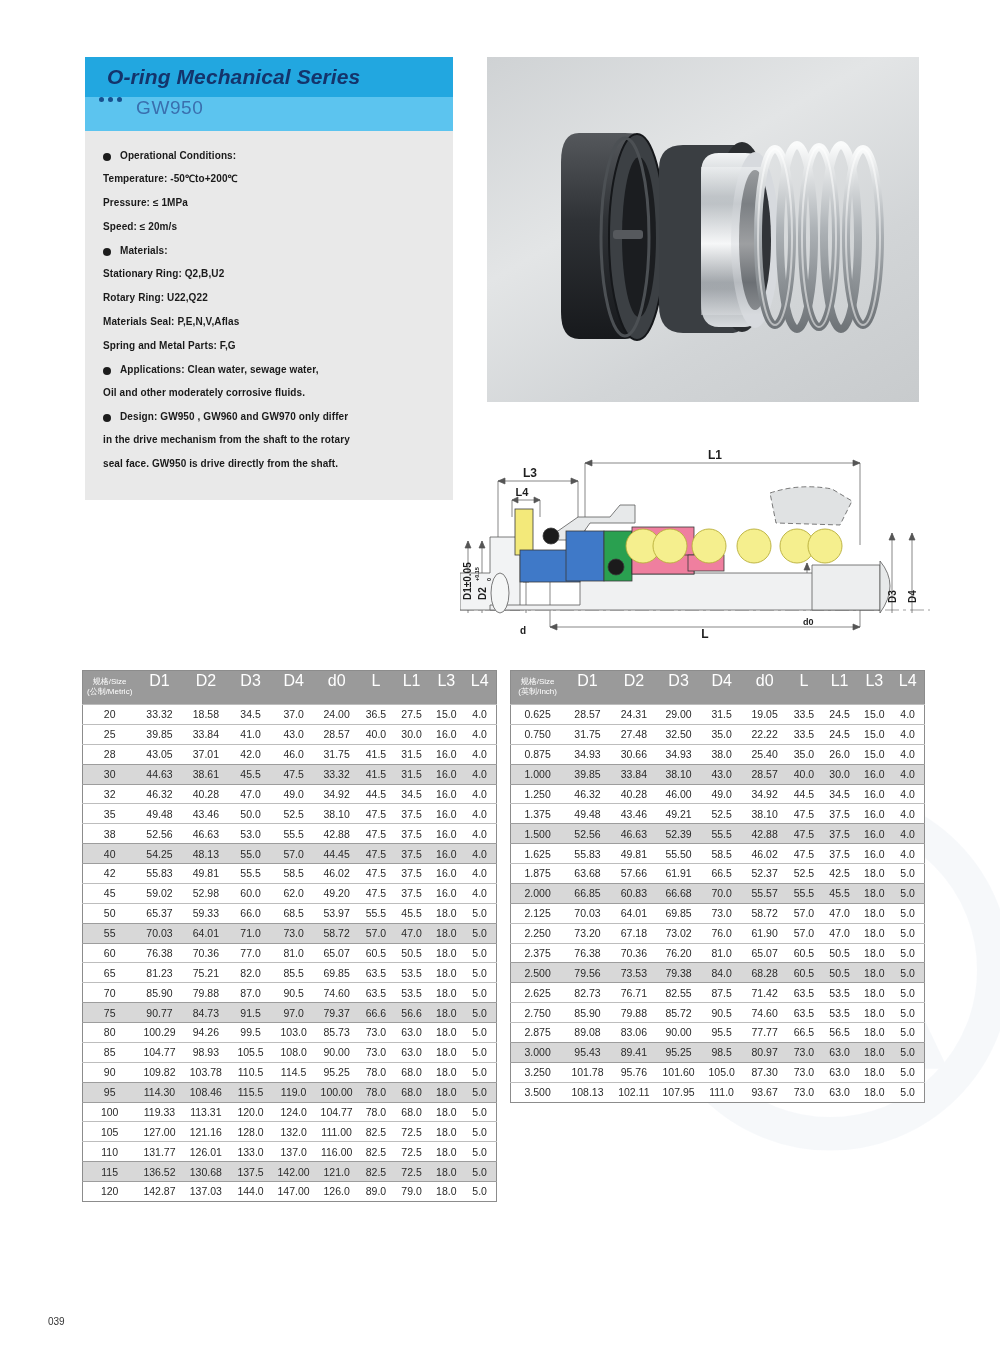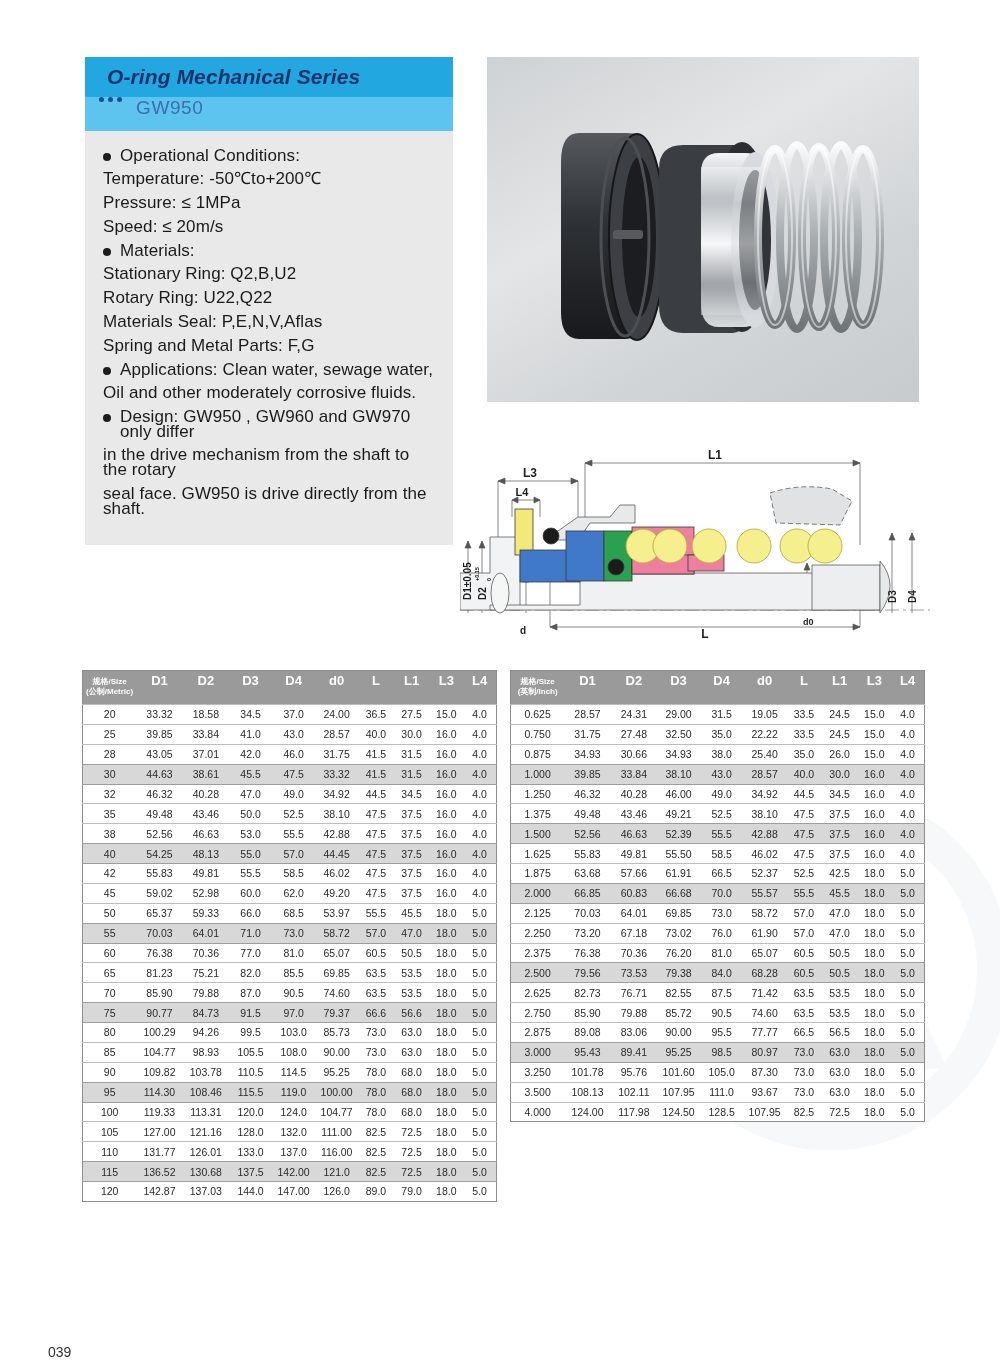--- a/index.html
+++ b/index.html
@@ -41,21 +41,21 @@
     padding:17px 18px 20px 16px;
     min-height:338px;
   }
   .spec-group { margin-bottom:2px; }
   .bullet-line { display:flex; align-items:flex-start; margin-bottom:8px; }
   .bullet {
     width:8px; height:8px; border-radius:50%;
     background:#1c1c1c; margin:5px 9px 0 2px; flex:none;
   }
   .bullet-text, .sub-line {
-    font-size:17px; font-weight:normal; color:#1a1a1a;
+    font-size:10px; font-weight:bold; color:#1a1a1a;
     line-height:15px; letter-spacing:.1px;
   }
   .sub-line { margin:0 0 9px 2px; }
 
   
   .photo-box {
     position:absolute; left:487px; top:57px; width:432px; height:345px;
     background:linear-gradient(150deg,#cfd2d4 0%, #e3e5e6 38%, #d2d5d7 68%, #c8cbcd 100%);
     z-index:2; overflow:hidden;
   }
@@ -71,45 +71,45 @@
   .tbl-right { left:510px; width:415px; }
 
   table.spec-table {
     border-collapse:collapse; width:100%;
     font-size:10.5px; color:#2a2a2a;
     border:1px solid #8c8c8c;
     background:#fff;
   }
   table.spec-table th {
     background:#9a9a9a; color:#ffffff;
-    font-size:13px; font-weight:bold;
+    font-size:16px; font-weight:normal;
     padding:4px 0 18px; text-align:center;
     border:none; line-height:11px;
   }
   table.spec-table th.sizehead {
-    font-size:8px; line-height:10px; padding:4px 2px 5px; font-weight:bold;
+    font-size:8px; line-height:10px; padding:4px 2px 5px; font-weight:normal;
   }
   table.spec-table td {
     text-align:center; padding:3.45px 0;
     border-top:1px solid #bdbdbd;
     white-space:nowrap;
   }
   table.spec-table tr.shaded td { background:#d8d8d8; }
   table.spec-table tr.shaded td { border-top:1px solid #9d9d9d; }
   table.spec-table tr.shaded + tr td { border-top:1px solid #9d9d9d; }
   .col-size { width:13%; }
   .col-d1, .col-d2 { width:11.2%; }
   .col-d3, .col-d4, .col-d0 { width:10.4%; }
   .col-l, .col-l1 { width:8.6%; }
   .col-l3, .col-l4 { width:8.2%; }
 
   
   .page-num {
     position:absolute; left:48px; top:1316px;
-    font-size:14px; color:#333; font-weight:normal; z-index:3;margin-top:28px;
+    font-size:10px; color:#333; font-weight:normal; z-index:3;
   }
 </style>
 </head>
 <body>
 
 <svg class="watermark" viewBox="0 0 200 200">
   <circle cx="100" cy="100" r="78" fill="none" stroke="#8fa8c8" stroke-width="16"></circle>
   <path d="M55 140 L100 45 L145 140 Z" fill="none" stroke="#8fa8c8" stroke-width="14"></path>
 </svg>
 
@@ -898,29 +898,17 @@
           <td class="col-d1">108.13</td>
           <td class="col-d2">102.11</td>
           <td class="col-d3">107.95</td>
           <td class="col-d4">111.0</td>
           <td class="col-d0">93.67</td>
           <td class="col-l">73.0</td>
           <td class="col-l1">63.0</td>
           <td class="col-l3">18.0</td>
           <td class="col-l4">5.0</td>
         </tr>
-        <tr>
-          <td class="col-size">4.000</td>
-          <td class="col-d1">124.00</td>
-          <td class="col-d2">117.98</td>
-          <td class="col-d3">124.50</td>
-          <td class="col-d4">128.5</td>
-          <td class="col-d0">107.95</td>
-          <td class="col-l">82.5</td>
-          <td class="col-l1">72.5</td>
-          <td class="col-l3">18.0</td>
-          <td class="col-l4">5.0</td>
-        </tr>
       </tbody>
   </table>
 </div>
 
 <div class="page-num">039</div>
 
 </body></html>

